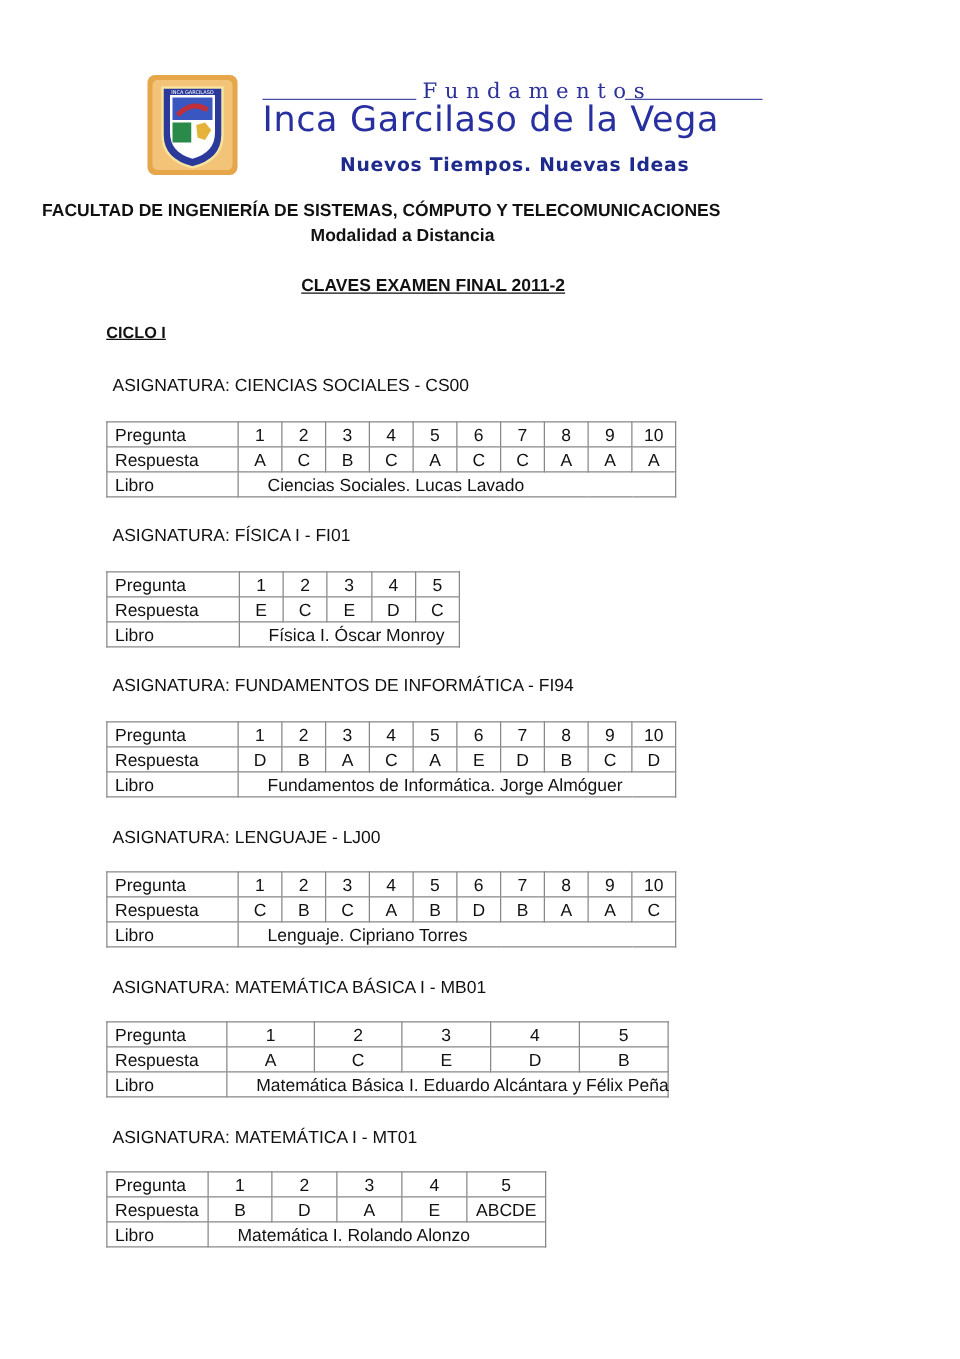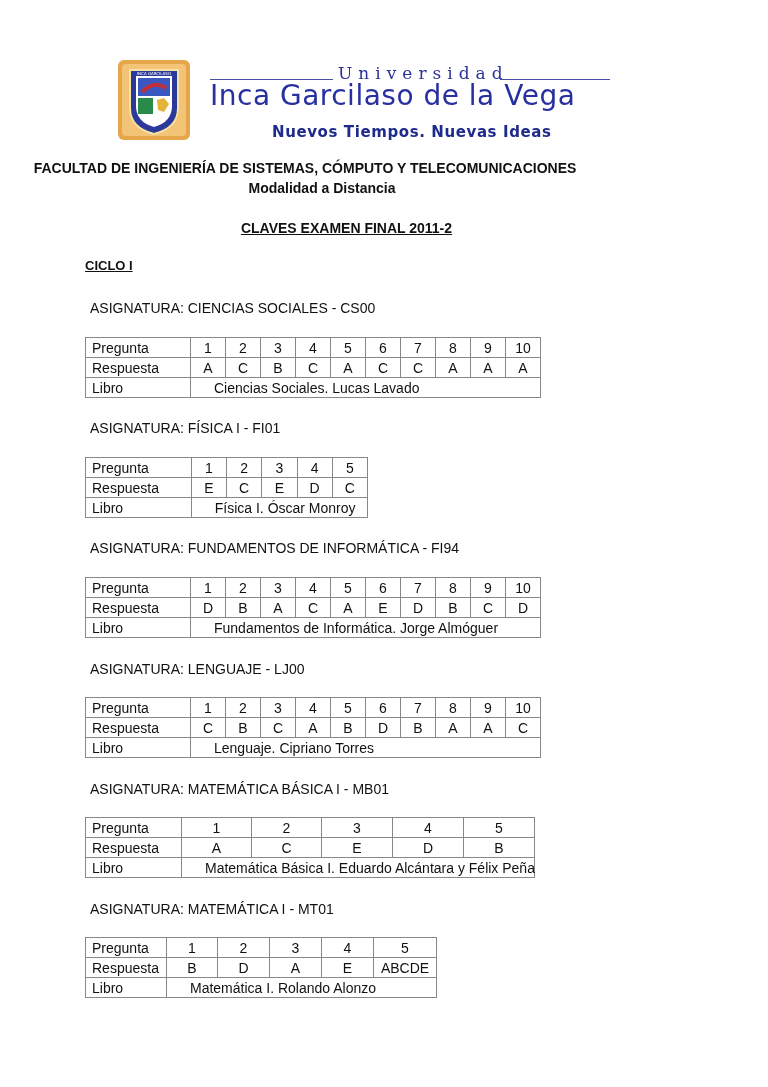--- a/index.html
+++ b/index.html
@@ -39,21 +39,21 @@
     <path d="M20 18 H56 V48 Q56 64 38 69 Q20 64 20 48 Z" fill="#ffffff"></path>
     <path d="M22 20 H54 V38 H22 Z" fill="#3a56c0"></path>
     <path d="M26 34 Q38 22 50 30" stroke="#c0303a" stroke-width="4" fill="none"></path>
     <rect x="22" y="40" width="15" height="16" fill="#2a8a4a"></rect>
     <path d="M41 42 L48 40 L53 46 L48 54 L42 52 Z" fill="#e5b23a"></path>
     <text x="38" y="17" font-size="4" fill="#ffffff" text-anchor="middle" font-family="DejaVu Sans, sans-serif">INCA GARCILASO</text>
   </svg>
 </div>
 <div class="abs banner-line" style="left:210px; width:123px;"></div>
 <div class="abs banner-line" style="left:500px; width:110px;"></div>
-<div class="abs uni-small">Universidad</div>
+<div class="abs uni-small">Fundamentos</div>
 <div class="abs uni-name">Inca Garcilaso de la Vega</div>
 <div class="abs uni-motto">Nuevos Tiempos. Nuevas Ideas</div>
 
 <div class="abs faculty">FACULTAD DE INGENIERÍA DE SISTEMAS, CÓMPUTO Y TELECOMUNICACIONES</div>
 <div class="abs modality">Modalidad a Distancia</div>
 <div class="abs exam-title"><span>CLAVES EXAMEN FINAL 2011-2</span></div>
 <div class="abs cycle"><span>CICLO I</span></div>
 
 <div class="abs subject" style="top:300px;">ASIGNATURA: CIENCIAS SOCIALES - CS00</div>
 <table class="key" style="left:85px; top:337px; width:455px;">

